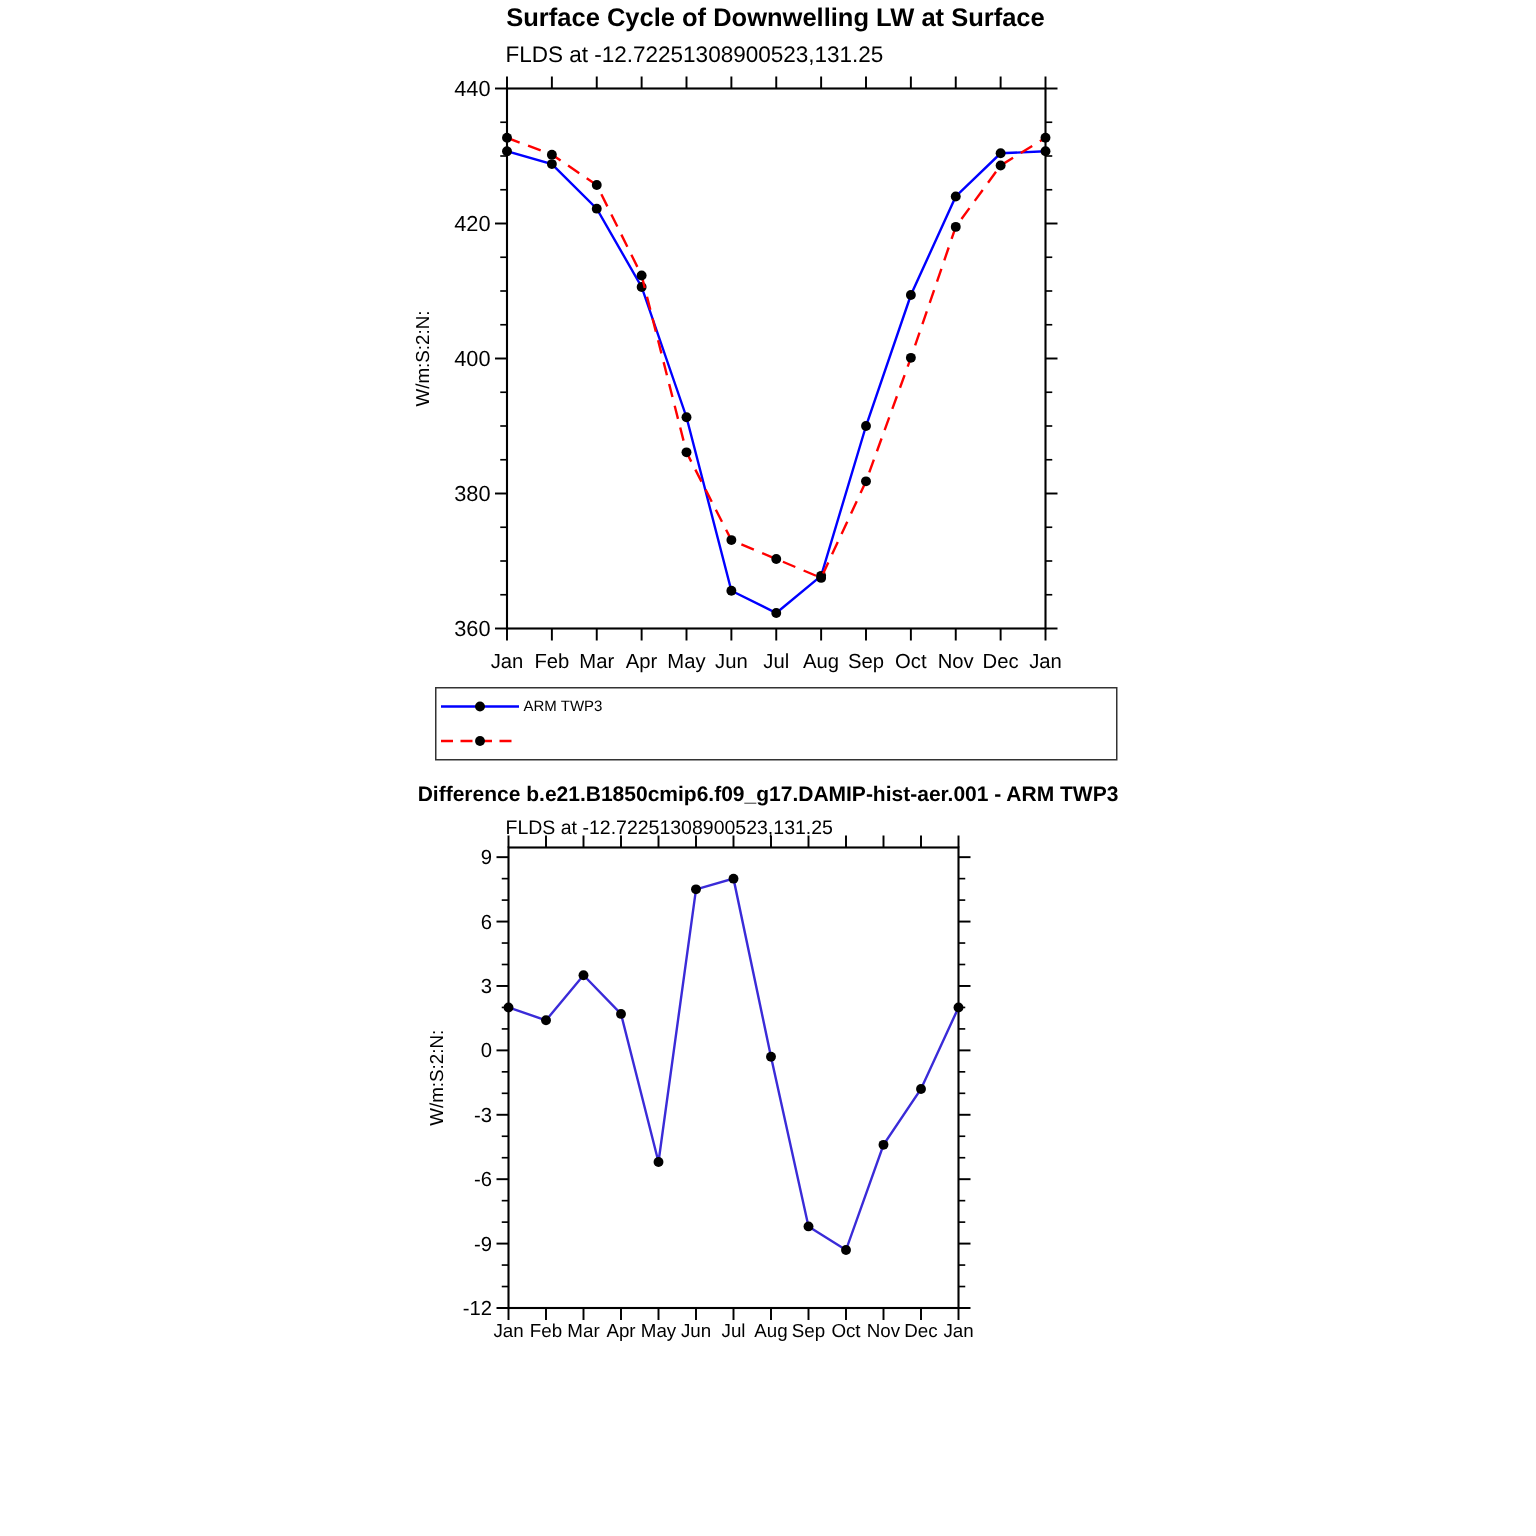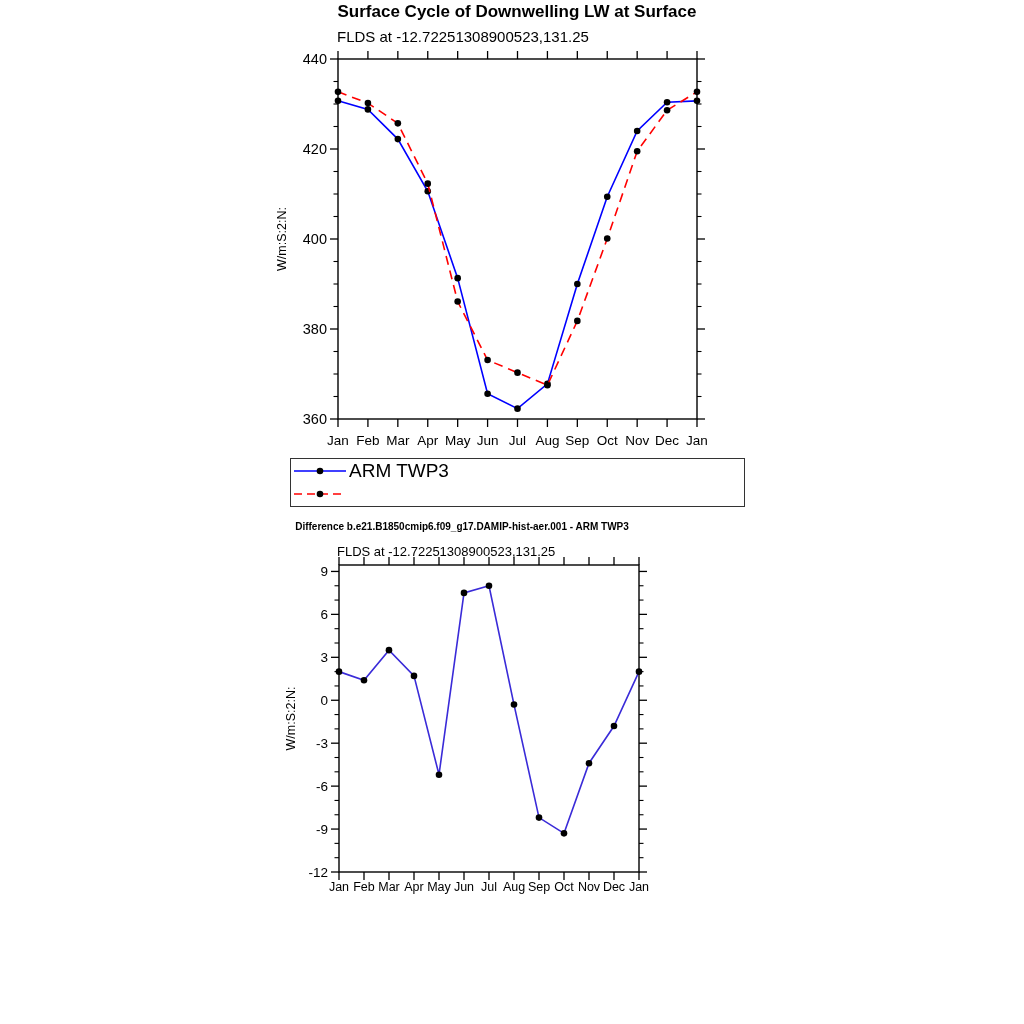--- a/index.html
+++ b/index.html
@@ -5,29 +5,29 @@
   html,body{margin:0;padding:0;}
   body{
     width:1024px;height:1024px;position:relative;background:#ffffff;
     font-family:"Liberation Sans", sans-serif;color:#000;
   }
   .abs{position:absolute;}
   #plots{position:absolute;left:0;top:0;}
   .chart-title{font-weight:bold;white-space:nowrap;}
   #title0{left:517px;top:2px;transform:translateX(-50%);font-size:17px;}
   #subtitle0{left:337px;top:28px;font-size:15px;}
-  #title1{left:462px;top:521px;transform:translateX(-50%);font-size:10px;}
+  #title1{left:512px;top:521px;transform:translateX(-50%);font-size:14px;}
   #subtitle1{left:337px;top:544px;font-size:13px;}
   .legend{
     left:290px;top:458px;width:455px;height:49px;border:1.4px solid #333;
     box-sizing:border-box;display:flex;flex-direction:column;justify-content:space-evenly;
     padding-left:2px;background:#fff;
   }
   .legend-row{display:flex;align-items:center;height:22px;}
-  .legend-label{font-size:19px;margin-left:2px;white-space:nowrap;}
+  .legend-label{font-size:10px;margin-left:2px;white-space:nowrap;}
   .key{flex:0 0 auto;}
 </style>
 </head>
 <body>
 
 <svg id="plots" width="1024" height="1024">
     <g font-family="&quot;Liberation Sans&quot;, sans-serif" fill="#000">
       <rect x="338" y="59" width="359" height="360" fill="none" stroke="#000" stroke-width="1.4"></rect>
       <g font-size="13.5" text-anchor="middle">
         <line x1="338" y1="419" x2="338" y2="427" stroke="#000" stroke-width="1.3"></line>

